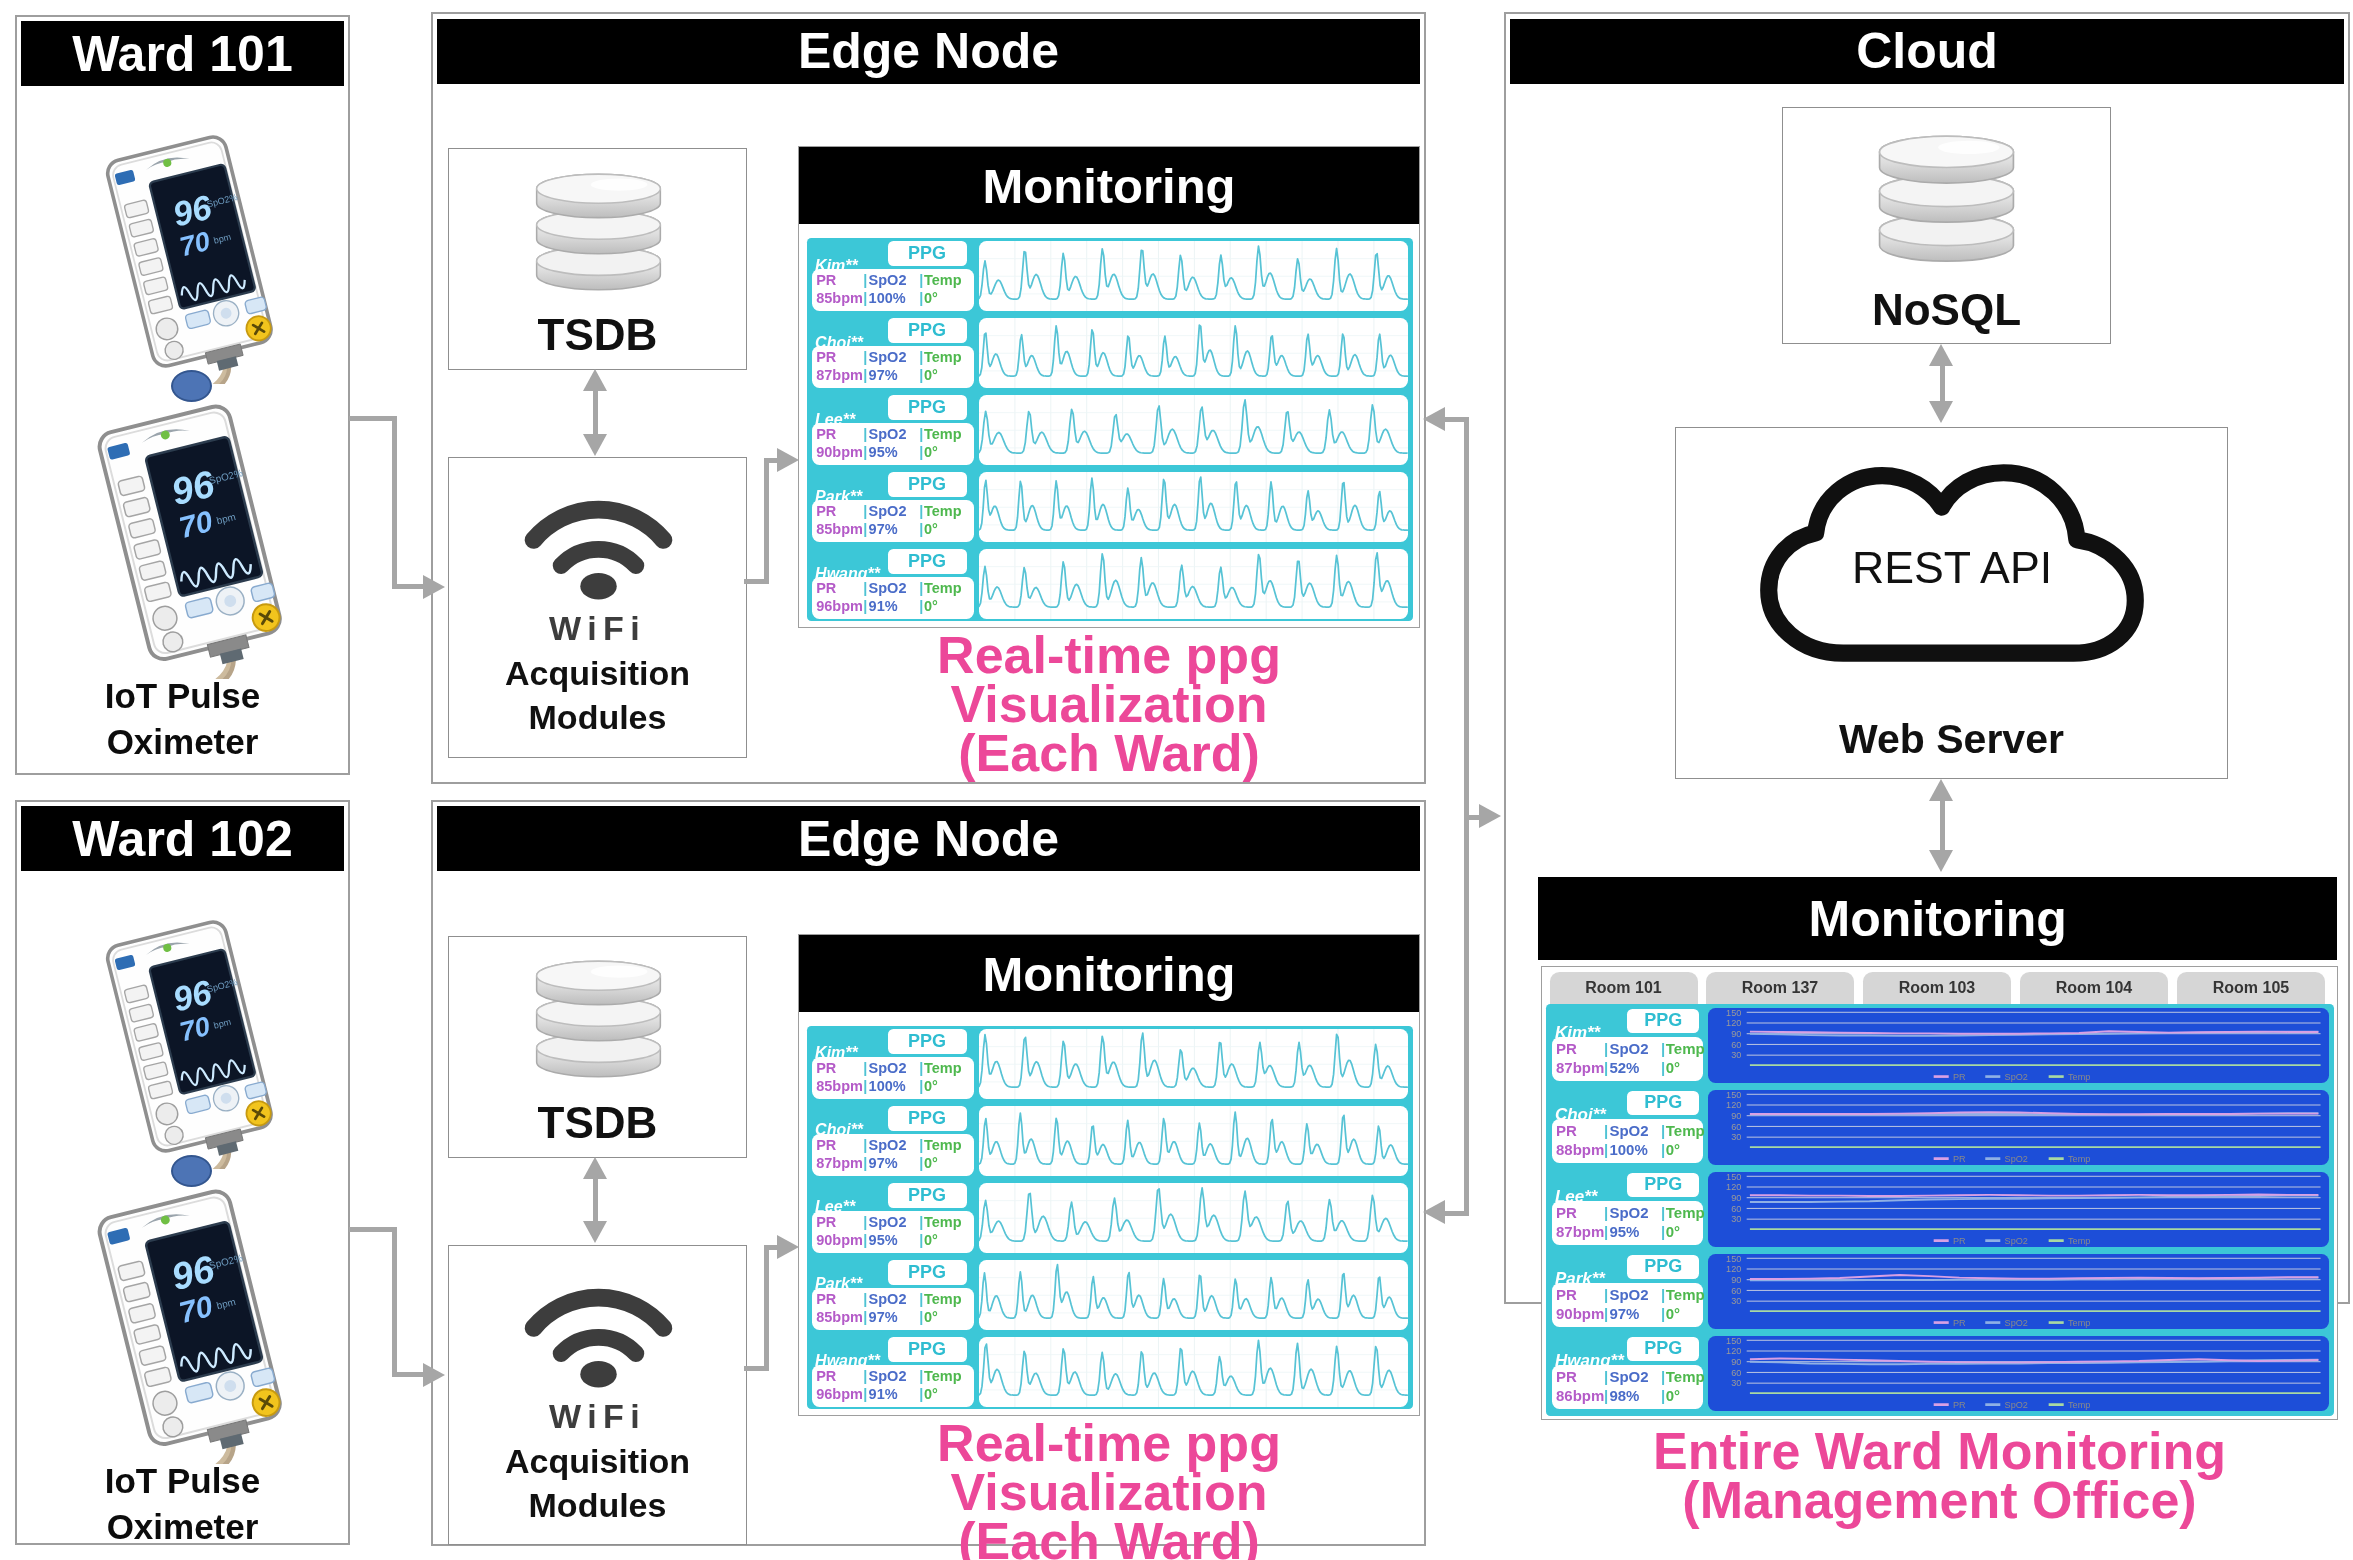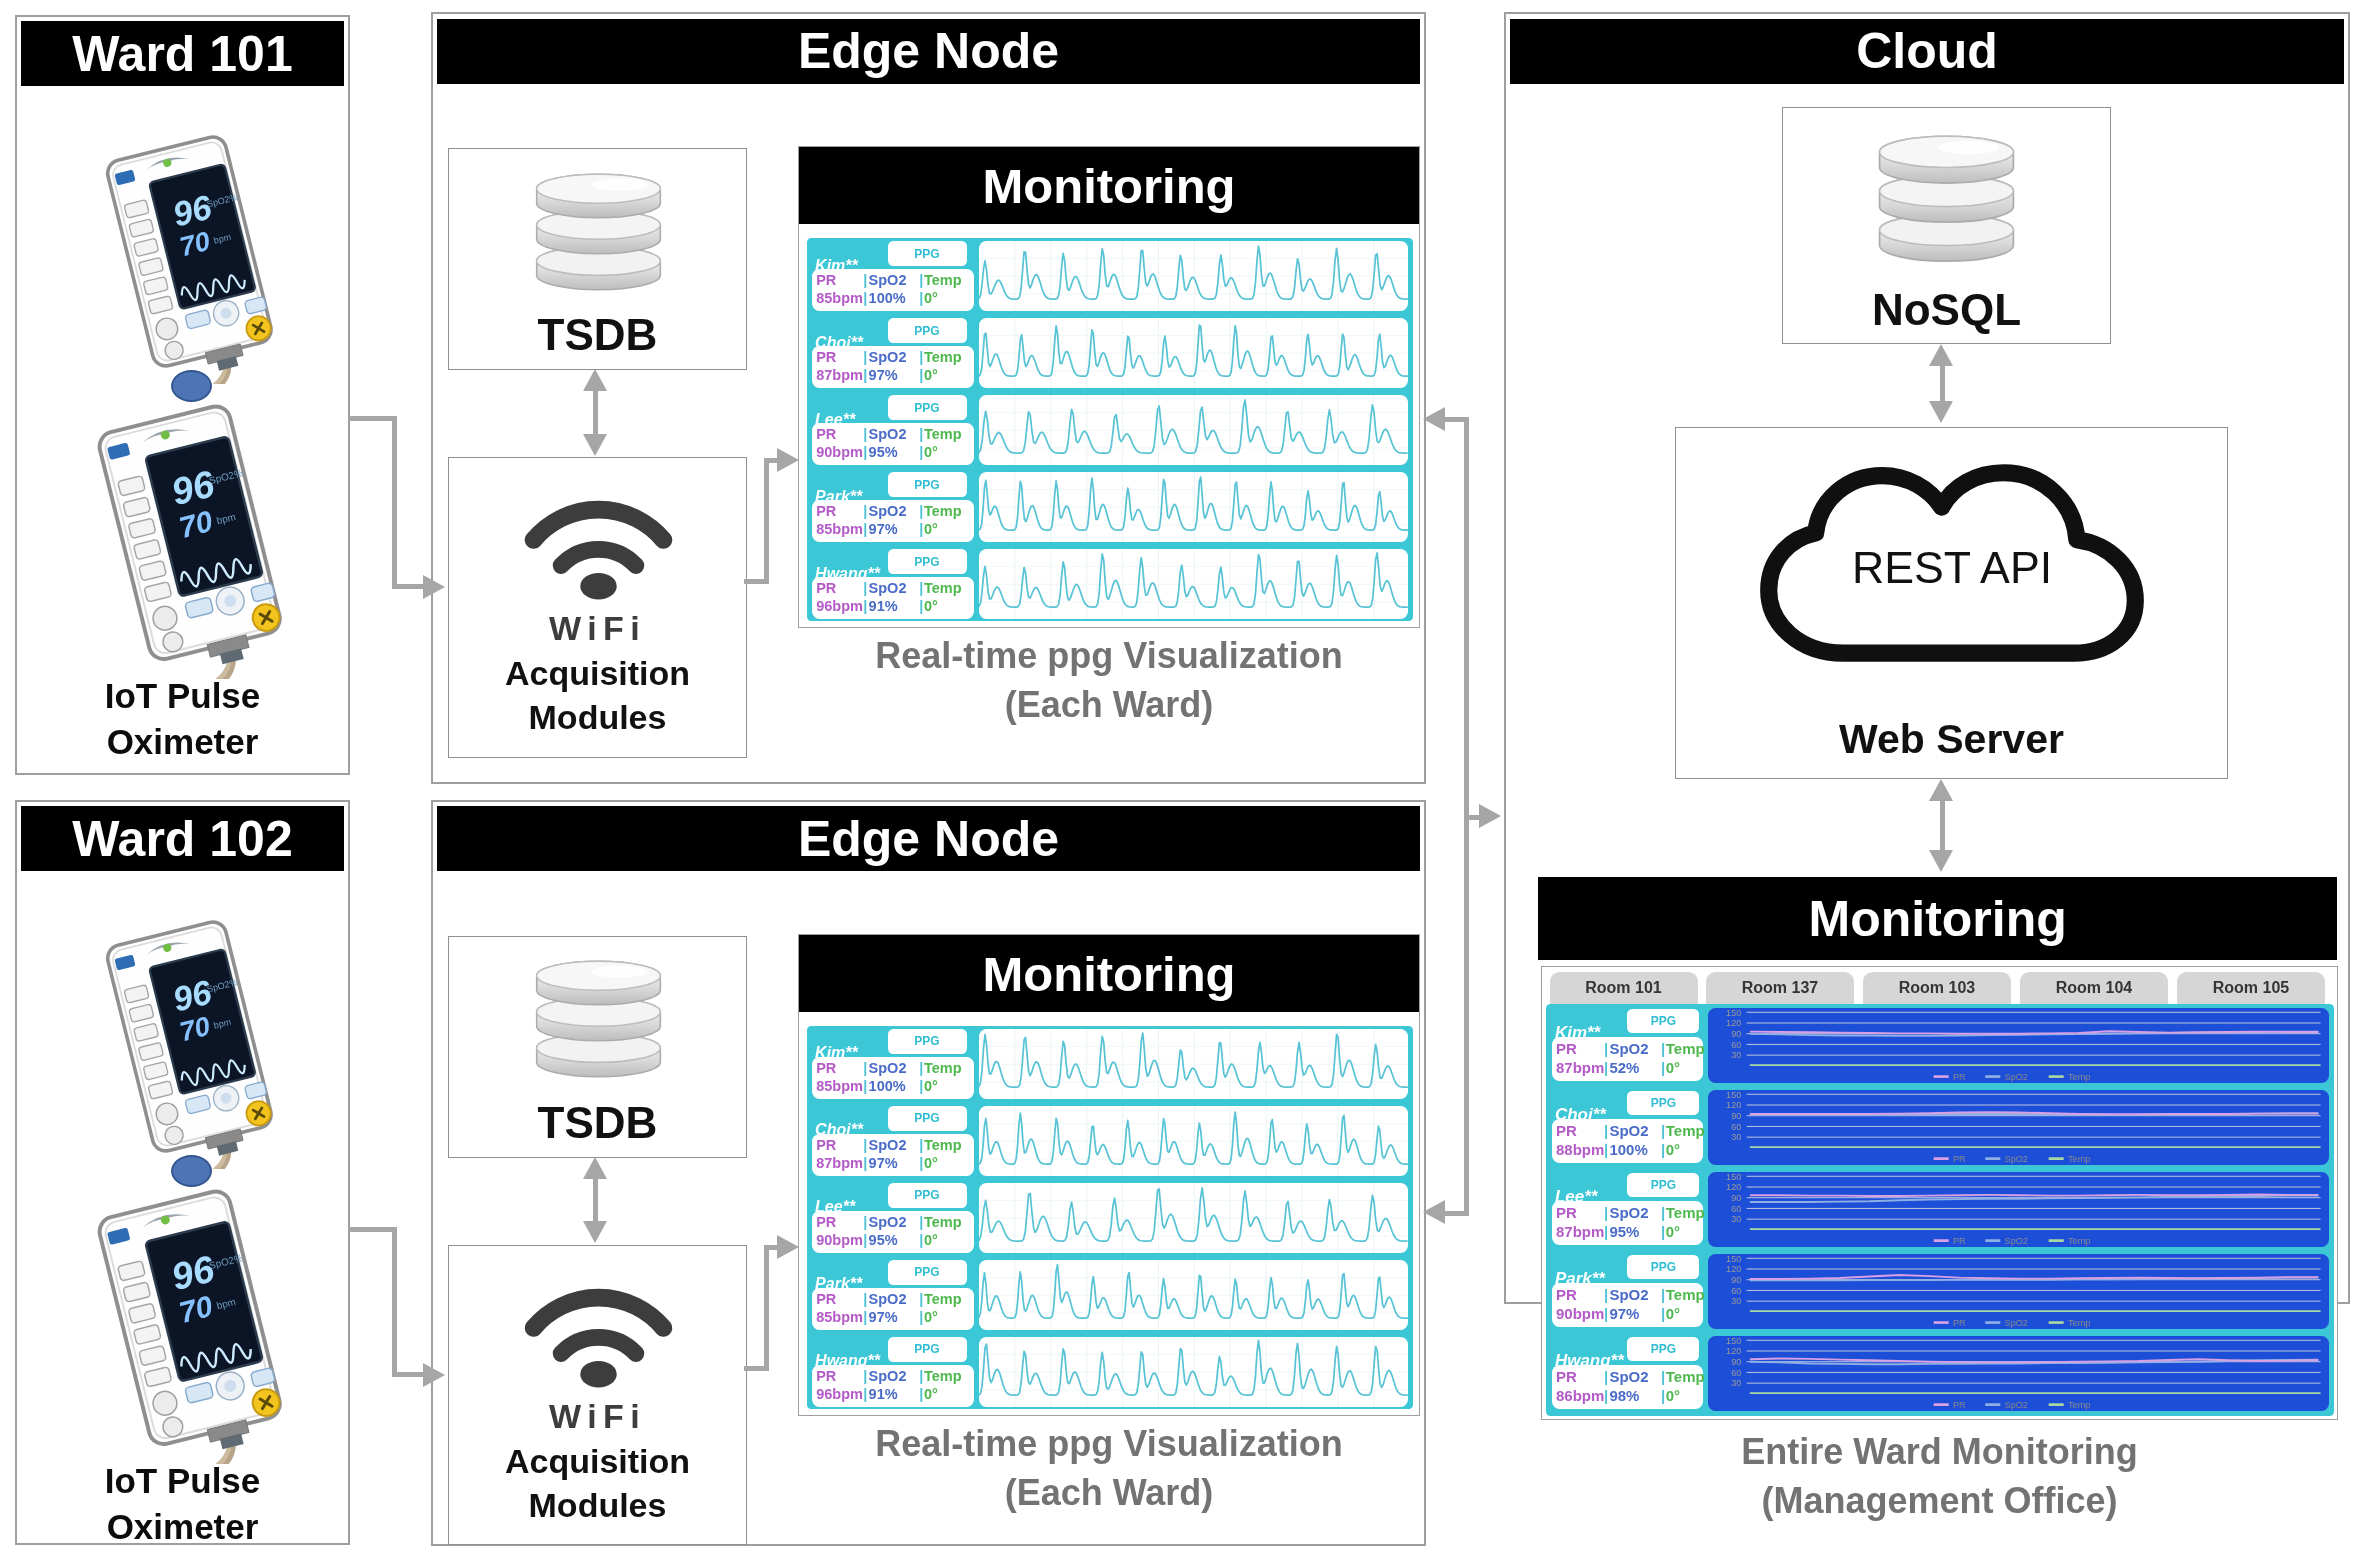--- a/index.html
+++ b/index.html
@@ -13,38 +13,38 @@
   .icon-slot svg{width:100%;height:100%;}
   
   .mon{position:absolute;border:1.6px solid #9e9e9e;background:#fff;box-sizing:border-box;}
   .mbar{position:absolute;left:0;right:0;top:0;height:77px;background:#000;color:#fff;
         display:flex;align-items:center;justify-content:center;font-weight:bold;font-size:49px;}
   .cyan{position:absolute;background:#3cc7d7;border-radius:4.3px;}
   
   .vrow{position:relative;height:77px;}
   .p-name{position:absolute;left:8.6px;top:5.4px;font-size:16px;font-weight:bold;font-style:italic;color:#fff;white-space:nowrap;margin-top:13px;}
   .ppg-btn{position:absolute;left:81px;top:3.2px;width:79px;height:24.6px;background:#fff;border-radius:5.4px;
-           color:#2fbdd1;font-weight:bold;font-size:12px;display:flex;align-items:center;justify-content:center;}
+           color:#2fbdd1;font-weight:bold;font-size:18px;display:flex;align-items:center;justify-content:center;}
   .p-card{position:absolute;left:5.4px;top:31px;width:162px;height:42px;background:#fff;border-radius:7.5px;
           padding:2.1px 4.3px;box-sizing:border-box;}
   .p-grid{display:grid;grid-template-columns:46px 6.4px 50px 5.4px 1fr;font-weight:bold;font-size:14.5px;line-height:18px;}
   .cell-pr{color:#b45bc8}.cell-spo2{color:#4a6cc8}.cell-temp{color:#4eb84e}
   .cell-sep{color:#4fc3d4;text-align:center}
   .strip{position:absolute;left:172px;top:3.2px;right:4.3px;height:70px;background:#fff;border-radius:7.5px;overflow:hidden;}
   .strip svg,.c-strip svg{position:absolute;inset:0;width:100%;height:100%;}
   
   .crow{position:relative;height:82px;}
   .crow .p-name{font-size:17px;}
   .crow .ppg-btn{left:81px;top:4.3px;width:72px;height:24.6px;}
   .crow .p-card{width:151px;height:44px;top:33px;}
   .crow .p-grid{grid-template-columns:47px 6.4px 51px 5.4px 1fr;font-size:15px;line-height:19px;}
   .c-strip{position:absolute;left:162px;top:3.7px;right:5.4px;height:75px;background:#1d4ed8;border-radius:7.5px;overflow:hidden;}
   .tab{position:absolute;top:4.3px;height:33px;width:148px;background:#d6d6d6;border-radius:9.6px 9.6px 0 0;
        display:flex;align-items:center;justify-content:center;font-size:16px;font-weight:bold;color:#353535;}
-  .caption{position:absolute;text-align:center;font-weight:bold;font-size:36px;line-height:49px;color:#737373;}
+  .caption{position:absolute;text-align:center;font-weight:bold;font-size:52px;line-height:49px;color:#ec4899;}
   
   .hl{position:absolute;height:4.8px;background:#a6a6a6;}
   .vl{position:absolute;width:4.8px;background:#a6a6a6;}
   .tr{position:absolute;width:0;height:0;border-top:12.3px solid transparent;border-bottom:12.3px solid transparent;border-left:22.5px solid #a6a6a6;}
   .tl{position:absolute;width:0;height:0;border-top:12.3px solid transparent;border-bottom:12.3px solid transparent;border-right:22.5px solid #a6a6a6;}
   .tu{position:absolute;width:0;height:0;border-left:12.3px solid transparent;border-right:12.3px solid transparent;border-bottom:22.5px solid #a6a6a6;}
   .td{position:absolute;width:0;height:0;border-left:12.3px solid transparent;border-right:12.3px solid transparent;border-top:22.5px solid #a6a6a6;}
   .dot{position:absolute;left:154px;top:353px;width:37px;height:28px;border-radius:50%;background:#4d74b5;border:2.1px solid #33568f;}
   .ward-label{position:absolute;left:0;right:0;top:656px;text-align:center;font-weight:bold;font-size:35px;line-height:46px;color:#0c0c0c;}
   .dev{position:absolute;}

